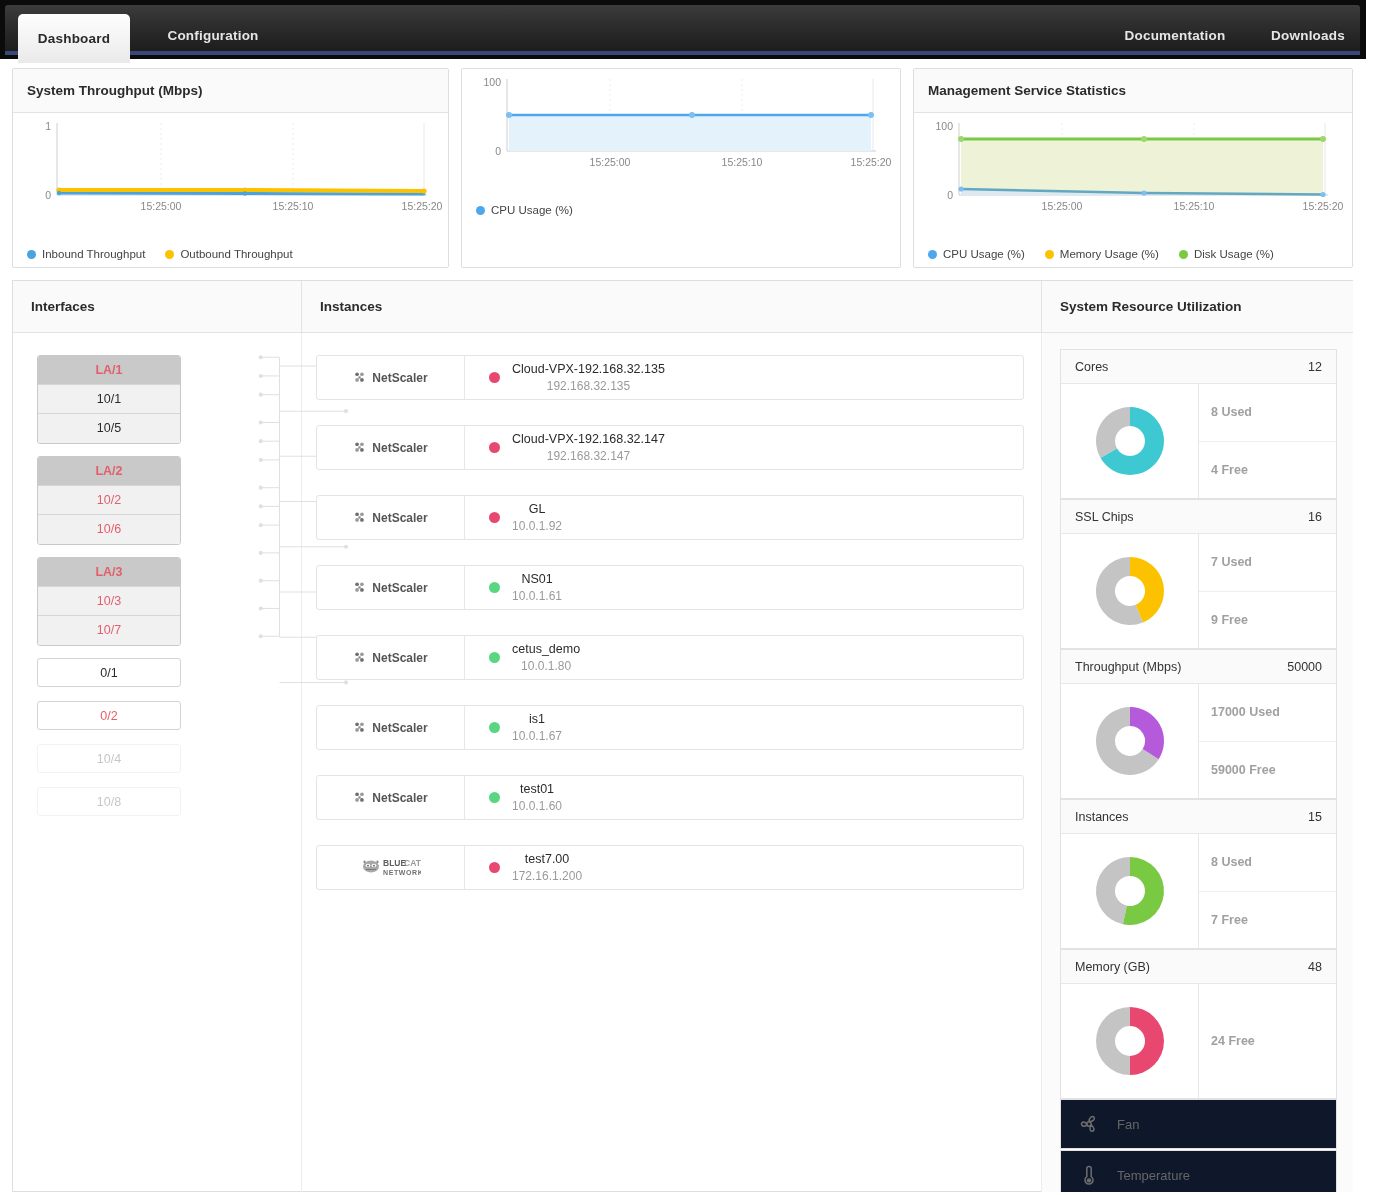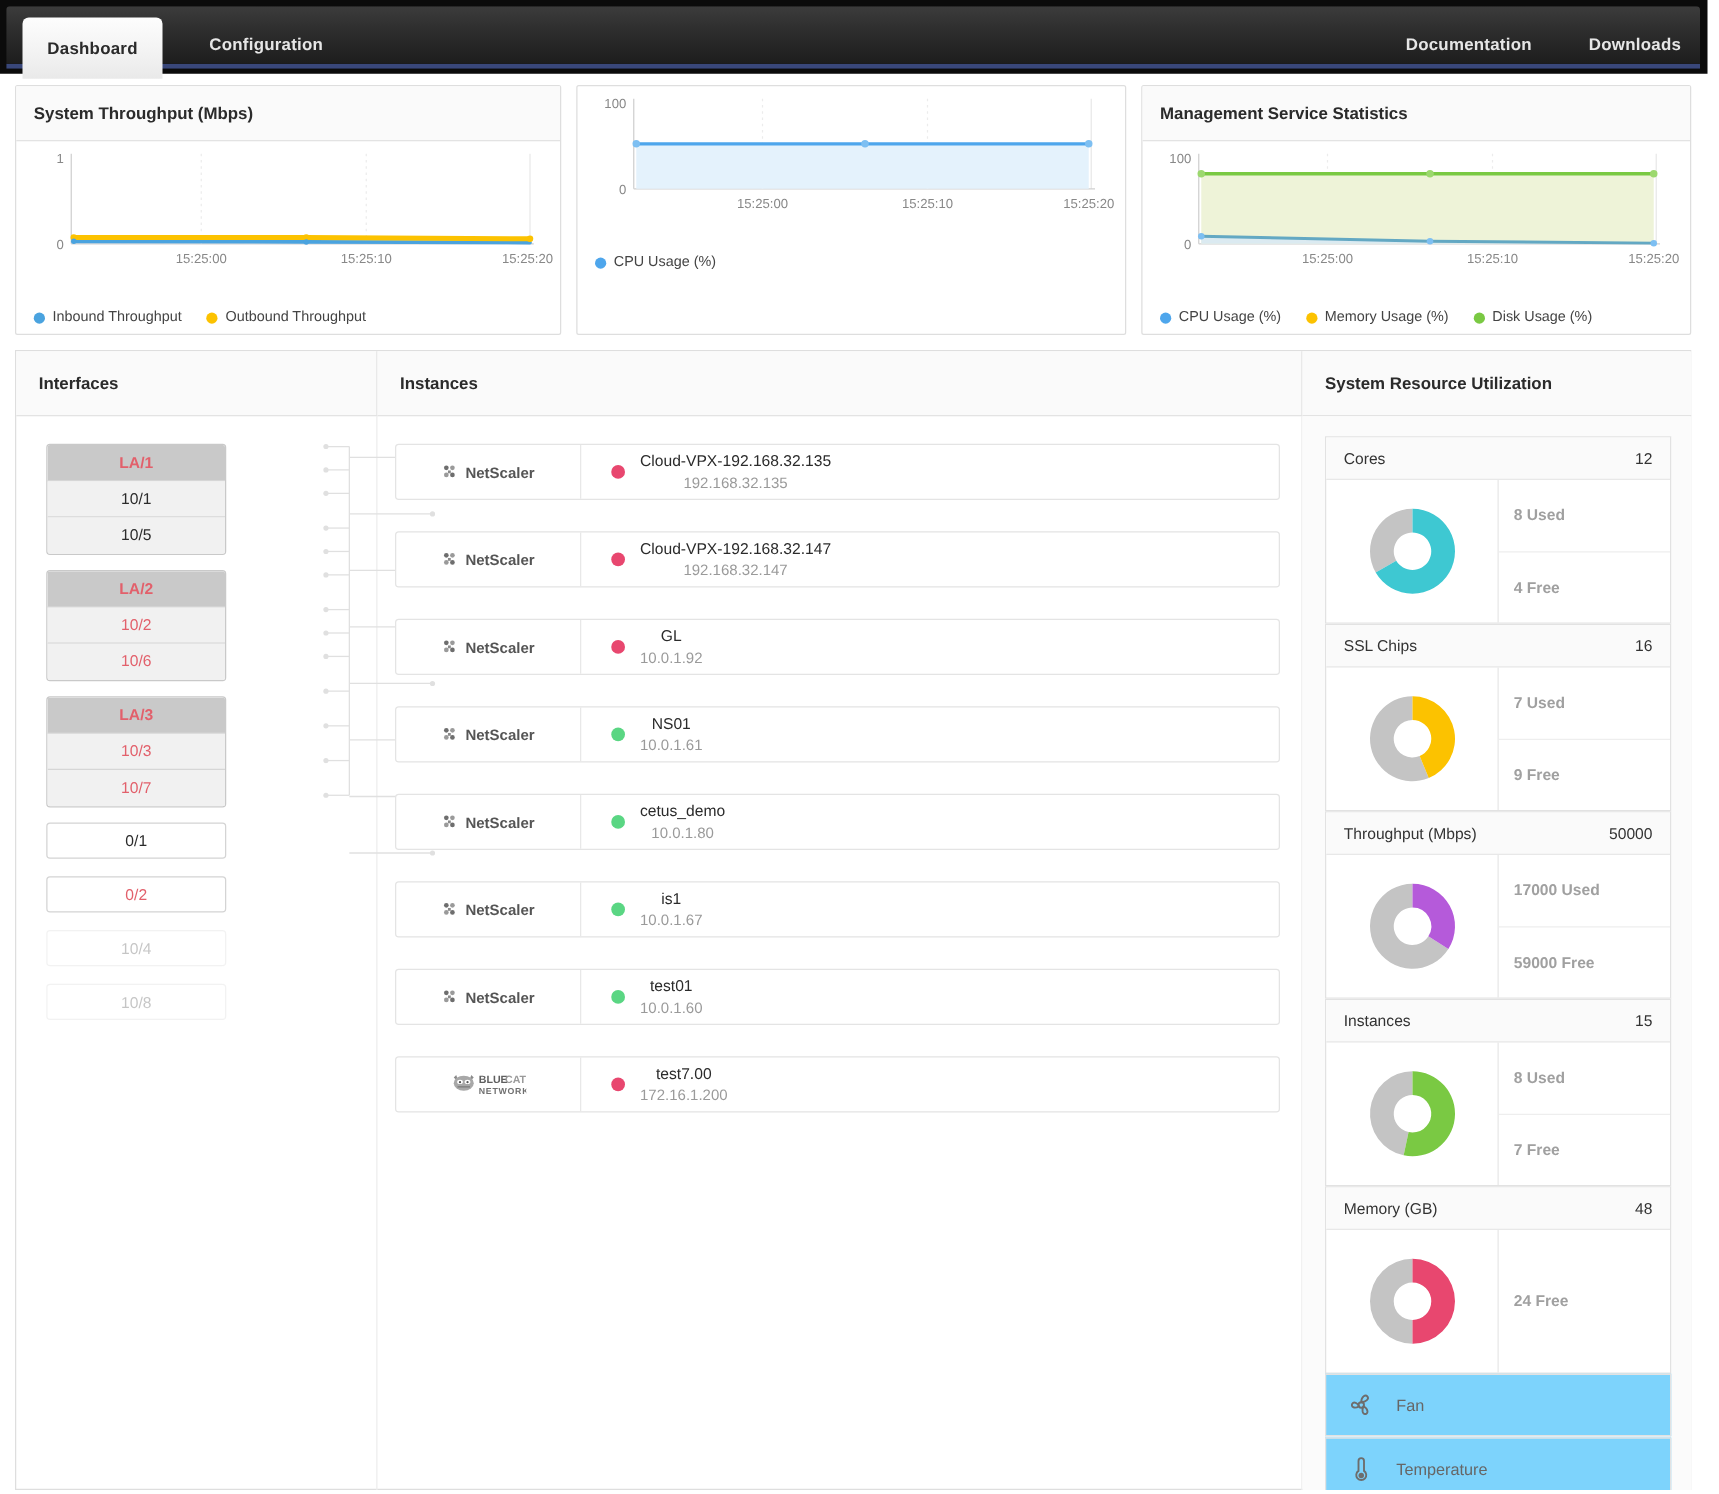--- a/index.html
+++ b/index.html
@@ -130,21 +130,21 @@
              font-size:12.5px; color:#333; }
   .res-head .res-total{ font-size:12.5px; color:#333; }
   .res-body{ display:flex; height:114px; }
   .res-chart{ width:138px; display:flex; align-items:center; justify-content:center;
               border-right:1px solid #e8e8e8; }
   .res-stats{ flex:1; display:flex; flex-direction:column;font-weight:bold; }
   .res-stat{ flex:1; display:flex; align-items:center; padding-left:12px;
              font-size:12.5px; color:#a0a0a0; }
   .res-stat.top{ border-bottom:1px solid #eee; }
   .sensor{ position:absolute; left:18px; width:277px; height:50px;
-           border:1px solid #e2e2e2; background:#7dd3fc;
+           border:1px solid #e2e2e2; background:#0f172a;
            display:flex; align-items:center; padding-left:16px; gap:16px; }
   .sensor-label{ font-size:13px; color:#666; }
 </style>
 </head>
 <body>
 
 <div id="topnav">
   <div id="navbar">
     <div class="tab active" id="tab-dashboard">
       <span>Dashboard</span>

